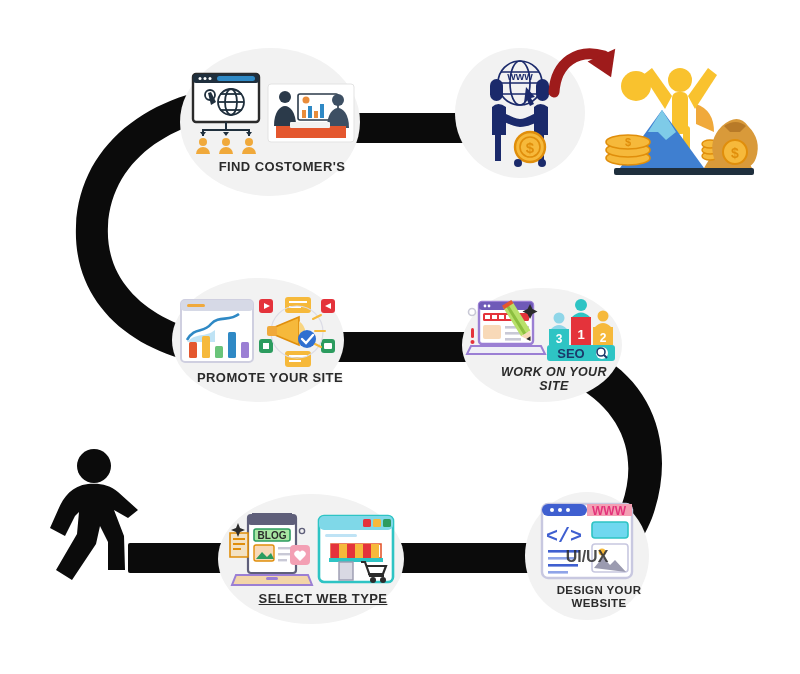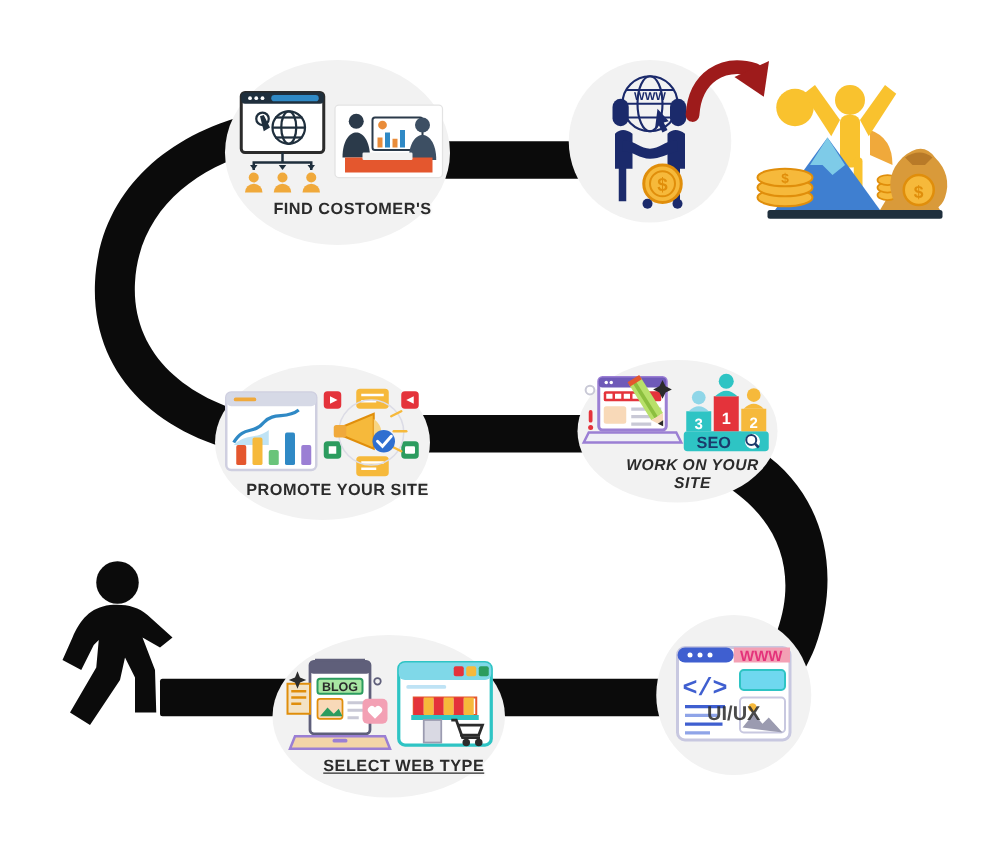--- a/index.html
+++ b/index.html
@@ -30,25 +30,25 @@
   .node .caption{
     font-size:12.5px;font-weight:bold;color:#2b2b2b;
     letter-spacing:.4px;text-align:center;line-height:1.12;
     text-transform:uppercase;z-index:5;
     text-shadow:0 0 3px #f2f2f2,0 0 3px #f2f2f2,0 0 2px #f2f2f2;
     padding-left:24px;
   }
   .node.n1{left:180px;top:48px;width:180px;height:148px;}
   .node.n1 .caption{margin-top:4px;font-size:13px;}
   .node.n2{left:455px;top:48px;width:130px;height:130px;}
-  .node.n3{left:172px;top:292px;width:172px;height:124px;}
+  .node.n3{left:172px;top:278px;width:172px;height:124px;}
   .node.n3 .caption{margin-top:2px;font-size:13px;}
   .node.n4{left:462px;top:288px;width:160px;height:114px;}
   .node.n4 .caption{margin-top:1px;font-size:12.5px;font-style:italic;}
-  .node.n5{left:218px;top:508px;width:186px;height:130px;}
+  .node.n5{left:218px;top:494px;width:186px;height:130px;}
   .node.n5 .caption{margin-top:3px;font-size:13px;text-decoration:underline;}
   .node.n6{left:525px;top:492px;width:124px;height:128px;}
   .node.n6 .caption{margin-top:2px;font-size:11.5px;}
 
   
   .free-art{position:absolute;z-index:4;}
   .walker{left:48px;top:448px;}
   .success{left:604px;top:52px;}
   .redarrow{left:552px;top:44px;z-index:5;}
 
@@ -401,15 +401,19 @@
         <rect x="10" y="55" width="26" height="2.6" fill="#8fa4e8"></rect>
         <rect x="10" y="62" width="30" height="2.6" fill="#3f5fd0"></rect>
         <rect x="10" y="69" width="20" height="2.6" fill="#8fa4e8"></rect>
         <rect x="54" y="20" width="36" height="16" rx="3" fill="#6fd8ef" stroke="#2ec4c4" stroke-width="1.6"></rect>
         <rect x="54" y="42" width="36" height="28" rx="3" fill="#fff" stroke="#c8c8e0" stroke-width="1.6"></rect>
         <circle cx="64" cy="50" r="3.4" fill="#f6b93b"></circle>
         <path d="M56 66 l9 -11 l7 8 l5 -5 l11 12 z" fill="#9b9bb0"></path>
         <text x="49" y="60" text-anchor="middle" font-size="16" font-weight="bold" fill="#2b2b2b" font-family="'Liberation Sans',sans-serif" opacity="0.85">UI/UX</text>
       </svg>
     </div>
+    <div class="caption">
+      <span>DESIGN YOUR</span><br>
+      <span>WEBSITE</span>
+    </div>
   </div>
 
 </div>
 
 </body></html>

